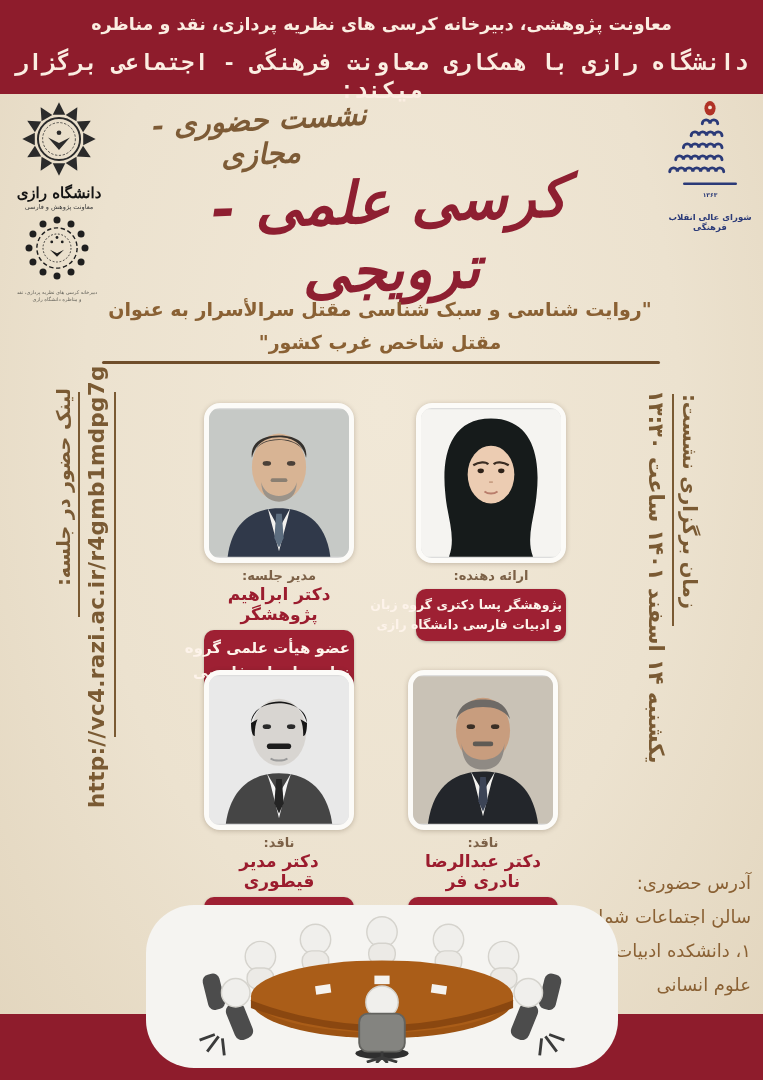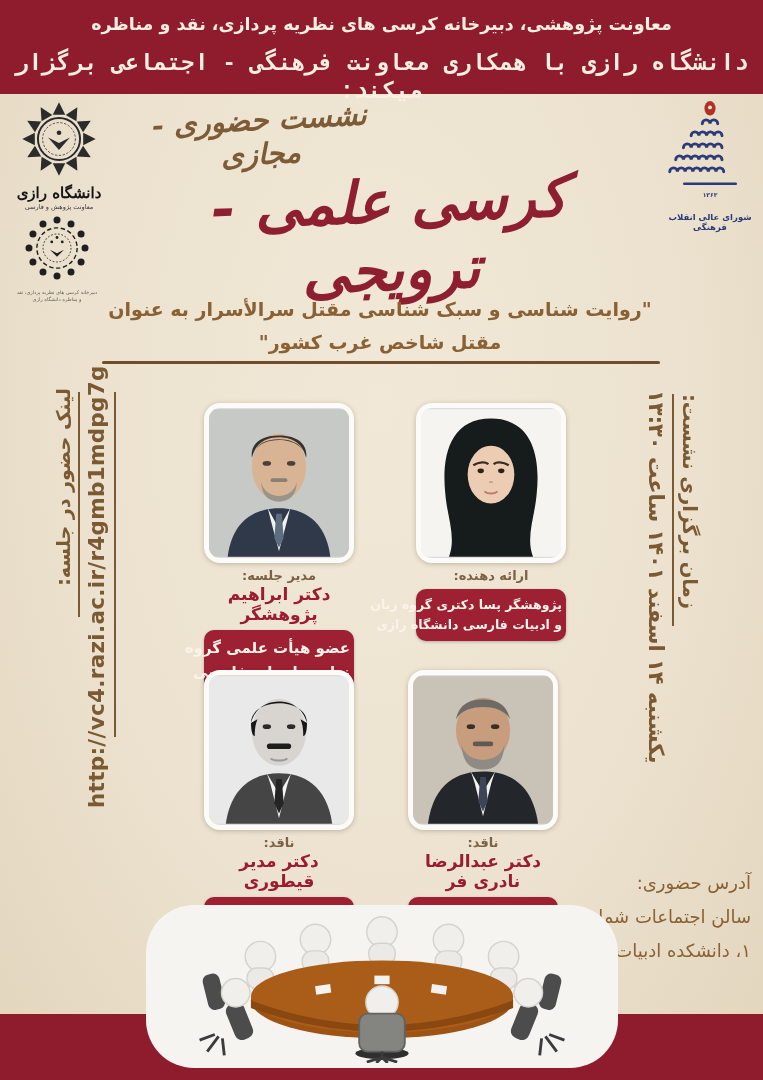--- a/index.html
+++ b/index.html
@@ -266,20 +266,21 @@
       <div class="rr-label">زمان برگزاری نشست:</div>
       <hr class="rr-line">
       <div class="rr-value">یکشنبه ۱۴ اسفند ۱۴۰۱ ساعت ۱۳:۳۰</div>
     </div>
   </div>
 
   <div class="address">
     <div>آدرس حضوری:</div>
     <div>سالن اجتماعات شماره</div>
     <div>۱، دانشکده ادبیات و</div>
+    <div>علوم انسانی</div>
   </div>
 
   <div class="bottom-band"></div>
   <div class="illus-panel">
     <span>
       <svg width="440" height="152" viewBox="0 0 440 160">
 
         <g stroke="#d5d3cd" stroke-width="1.5">
           <circle cx="150" cy="30" r="16" fill="#f0efec"></circle>
             <rect x="136" y="42" width="28" height="22" rx="10" fill="#eceae6"></rect>

